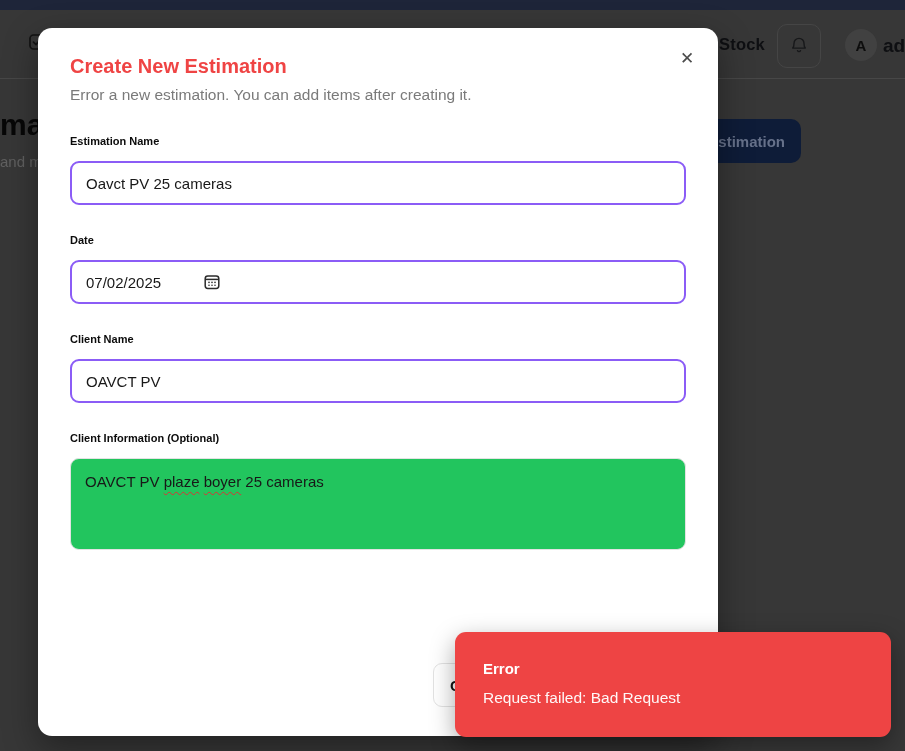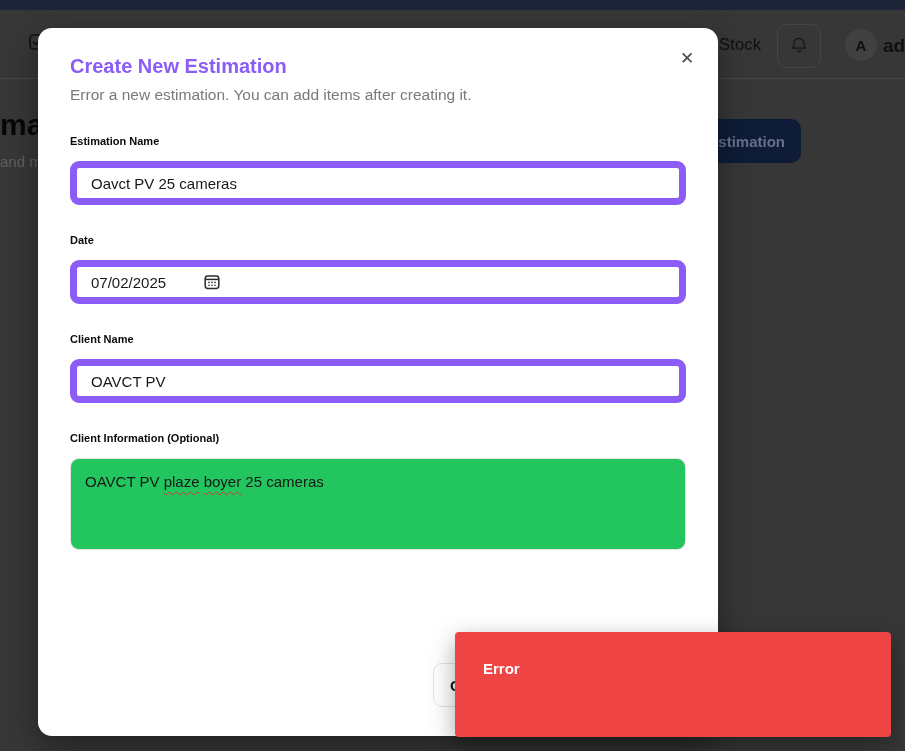--- a/index.html
+++ b/index.html
@@ -16,21 +16,21 @@
   .topbar {
     position:absolute; left:0; top:0; width:905px; height:10px;
     background:#1e2539; z-index:5;
   }
 
   .logo-box {
     position:absolute; left:29px; top:34px; width:16px; height:16px;
   }
   .nav-stock {
     position:absolute; left:719px; top:35px;
-    font-size:16.5px; font-weight:400; color:#0e0f12; letter-spacing:.2px;
+    font-size:16.5px; font-weight:700; color:#0e0f12; letter-spacing:.2px;
   }
   .bell-btn {
     position:absolute; left:777px; top:24px; width:44px; height:44px;
     border:1px solid #454545; border-radius:10px;
     display:flex; align-items:center; justify-content:center;
   }
   .avatar {
     position:absolute; left:845px; top:29px; width:32px; height:32px;
     border-radius:50%; background:#414141; color:#0d0d0d;
     font-size:15px; font-weight:600;
@@ -67,34 +67,34 @@
     box-shadow:0 12px 34px rgba(0,0,0,.38);
     padding:24px 32px 0 32px;
   }
   .modal-close {
     position:absolute; right:19px; top:18px; width:24px; height:24px;
     display:flex; align-items:center; justify-content:center;
     font-size:17px; color:#4c4c4c; cursor:pointer; background:none; border:none;
     font-family:"Liberation Sans", sans-serif;
   }
   .modal-title {
-    font-size:20px; font-weight:700; color:#8b5cf6; line-height:28px;
+    font-size:20px; font-weight:700; color:#ef4444; line-height:28px;
   }
   .modal-subtitle {
     margin-top:4px; font-size:15.5px; color:#7a7a7a; line-height:22px;
   }
   .form { margin-top:26px; }
   .field { margin-bottom:26px; }
   .field-label {
     display:block; font-size:11px; font-weight:600; color:#0b0b0b;
     line-height:18px; margin-bottom:11px;
   }
   .text-input {
     width:616px; height:44px;
-    border:7px solid #8b5cf6; border-radius:9px; background:#fff;
+    border:2px solid #8b5cf6; border-radius:9px; background:#fff;
     padding:0 14px; font-size:15px; color:#181818;
     font-family:"Liberation Sans", sans-serif; outline:none;
   }
   .date-wrap { position:relative; width:564px; }
   .calendar-icon {
     position:absolute; left:134px; top:14px; width:16px; height:16px;
     pointer-events:none;
   }
   .textarea-box {
     width:616px; height:92px;
@@ -111,21 +111,21 @@
   .cancel-btn {
     position:absolute; left:395px; top:635px; width:92px; height:44px;
     background:#fff; border:1px solid #e3e3e3; border-radius:9px;
     font-size:15px; font-weight:600; color:#141414; text-align:left;
     padding:0 0 0 16px; font-family:"Liberation Sans", sans-serif; cursor:pointer;
   }
 
   
   .toast {
     position:absolute; left:455px; top:632px; width:436px; height:105px;
-    background:#ee4444; border-radius:4px; z-index:20;
+    background:#ee4444; border-radius:11px; z-index:20;
     box-shadow:0 8px 24px rgba(0,0,0,.35);
     padding:28px 28px 0 28px; cursor:pointer;
   }
   .toast-title {
     font-size:15px; font-weight:700; color:#ffffff; line-height:18px;
   }
   .toast-message {
     margin-top:10px; font-size:15.5px; color:rgba(255,255,255,.96); line-height:20px;
   }
 
@@ -211,13 +211,14 @@
       <div class="textarea-box"><span>OAVCT PV </span><span class="misspell">plaze</span><span> </span><span class="misspell">boyer</span><span> 25 cameras</span></div>
     </div>
 
   </div>
 
   <button class="cancel-btn">Cancel</button>
 </div>
 
 <div class="toast">
   <div class="toast-title">Error</div>
+  <div class="toast-message">Request failed: Bad Request</div>
 </div>
 
 </body></html>

